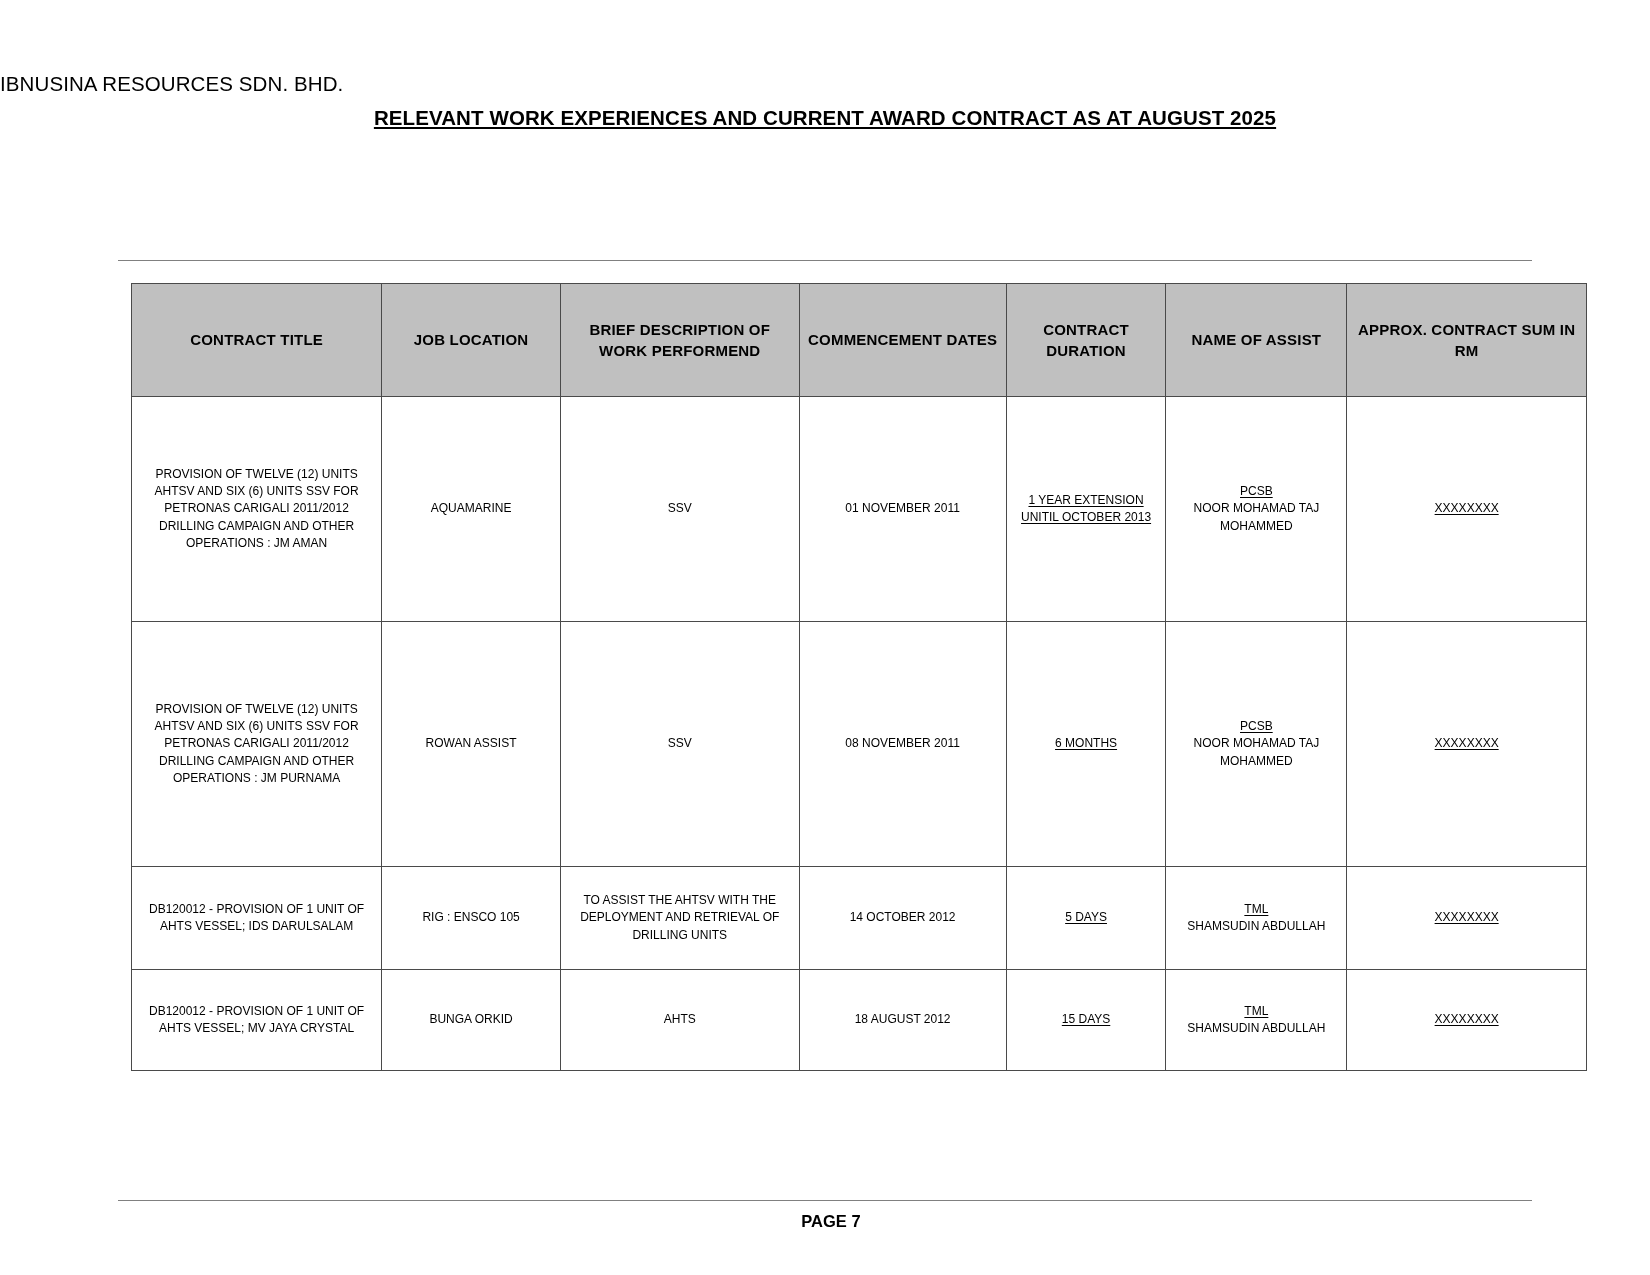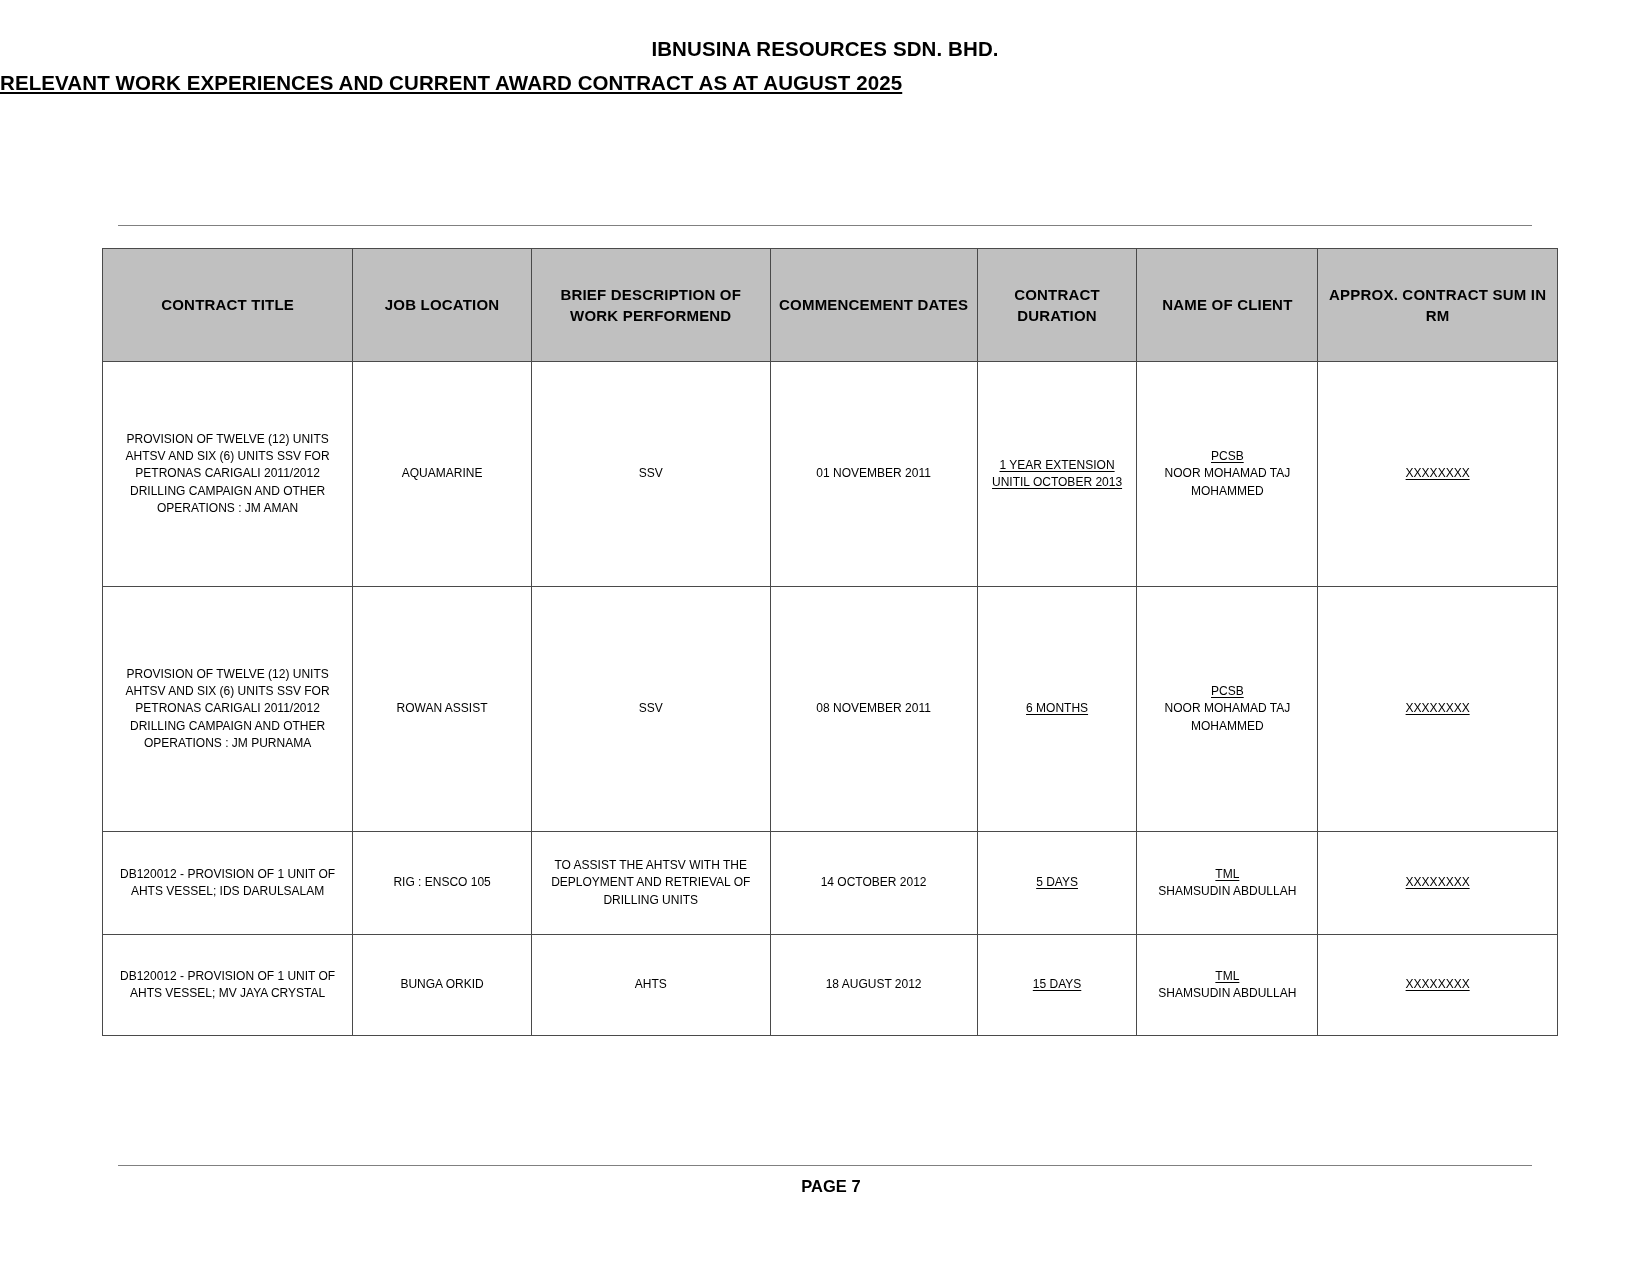--- a/index.html
+++ b/index.html
@@ -15,27 +15,28 @@
     overflow: hidden;
   }
   .page {
     position: relative;
     width: 1650px;
     height: 1275px;
     box-sizing: border-box;
     padding: 0;
   }
   .doc-title {
-    text-align: center;
-    font-weight: bold;
+    text-align: left;
+    font-weight: normal;
     font-size: 20.5px;
     letter-spacing: 0.1px;
-    margin-top: 37px;
+    margin-top: 72px;
   }
   .doc-subtitle {
+    text-align: center;
     font-weight: bold;
     font-size: 20.5px;
     letter-spacing: 0.1px;
     margin-top: 10px;
   }
   .doc-subtitle span {
     text-decoration: underline;
     text-underline-offset: 2px;
   }
   .hr-top {
@@ -58,21 +59,21 @@
     right: 0;
     top: 1140px;
     text-align: center;
     font-weight: bold;
     font-size: 16.5px;
     padding-left: 12px;
   }
 
   table.contracts {
     position: absolute;
-    left: 102px;
+    left: 131px;
     top: 211px;
     width: 1456px;
     border-collapse: collapse;
     table-layout: fixed;
   }
   table.contracts th,
   table.contracts td {
     border: 1.3px solid #4a4a4a;
     vertical-align: middle;
     text-align: center;
@@ -118,21 +119,21 @@
       <col style="width: 172px;">
       <col style="width: 228px;">
     </colgroup>
     <thead>
       <tr>
         <th>CONTRACT TITLE</th>
         <th>JOB LOCATION</th>
         <th>BRIEF DESCRIPTION OF WORK PERFORMEND</th>
         <th>COMMENCEMENT DATES</th>
         <th>CONTRACT DURATION</th>
-        <th>NAME OF CLIENT</th>
+        <th>NAME OF ASSIST</th>
         <th>APPROX. CONTRACT SUM IN RM</th>
       </tr>
     </thead>
     <tbody>
       <tr class="row-h1">
         <td class="cell-title">PROVISION OF TWELVE (12) UNITS AHTSV AND SIX (6) UNITS SSV FOR PETRONAS CARIGALI 2011/2012 DRILLING CAMPAIGN AND OTHER OPERATIONS : JM AMAN</td>
         <td>AQUAMARINE</td>
         <td>SSV</td>
         <td>01 NOVEMBER 2011</td>
         <td><span class="u">1 YEAR EXTENSION UNITIL OCTOBER 2013</span></td>

